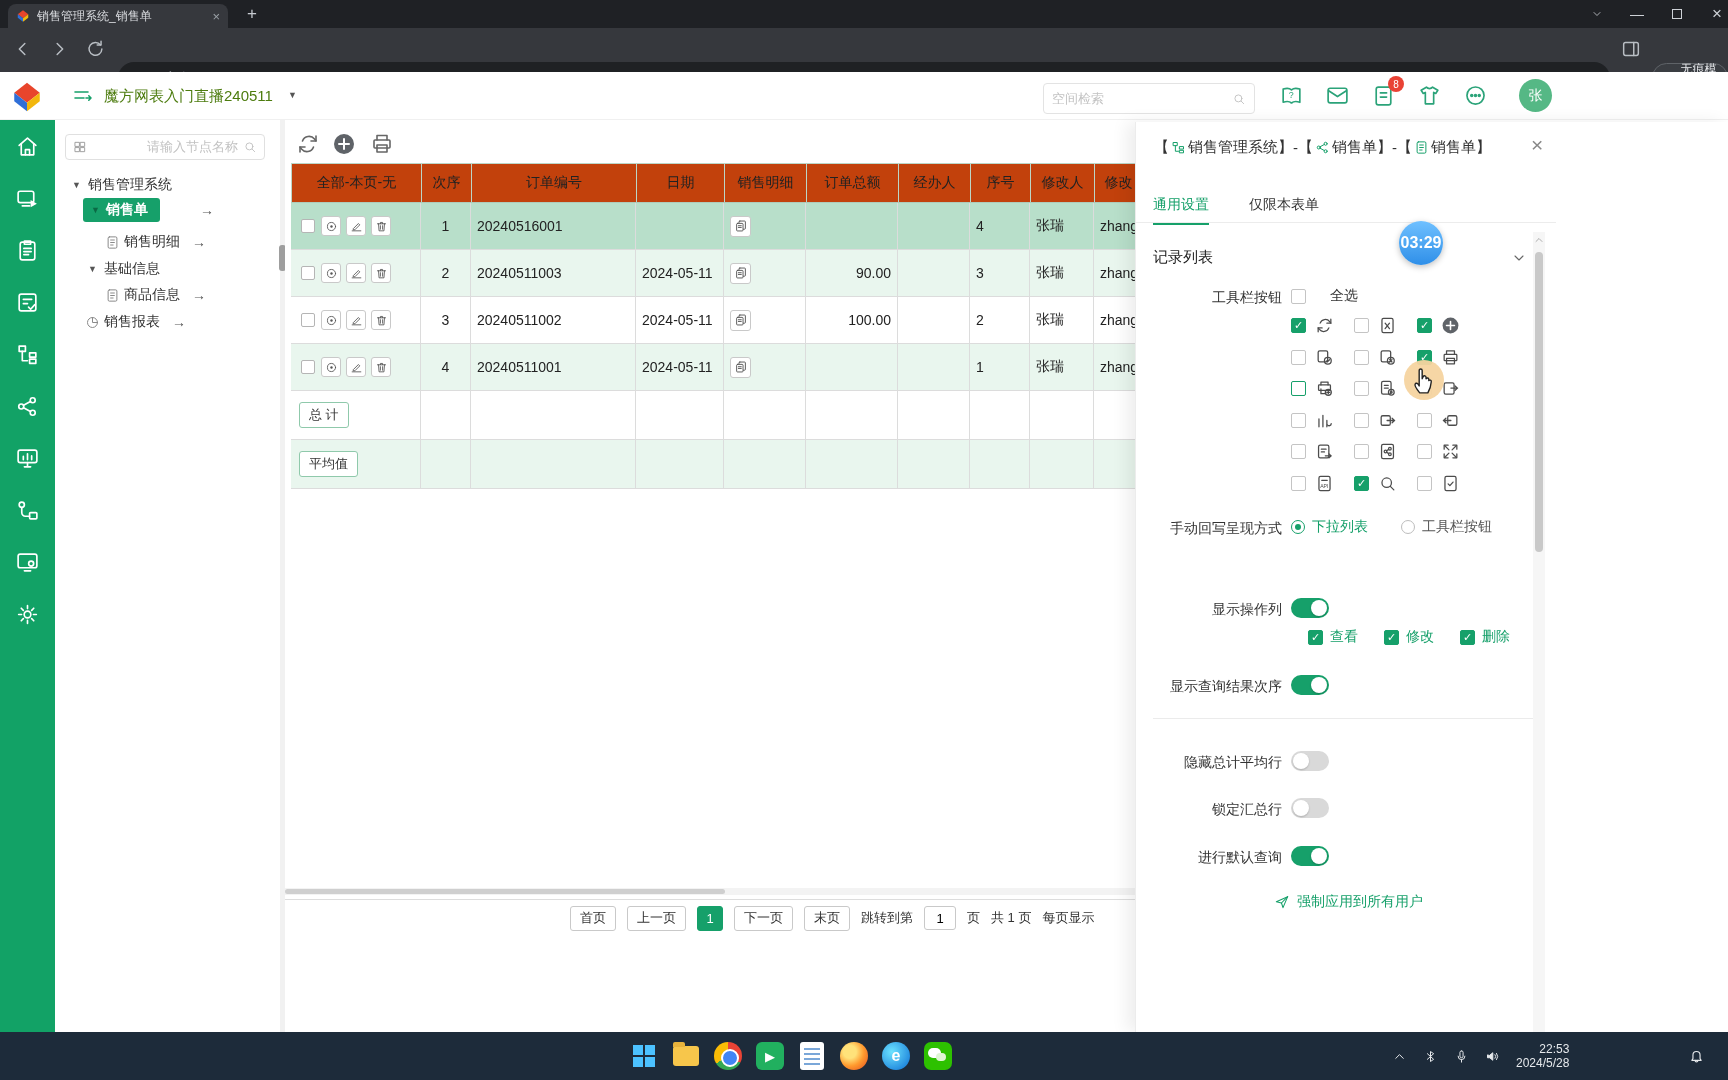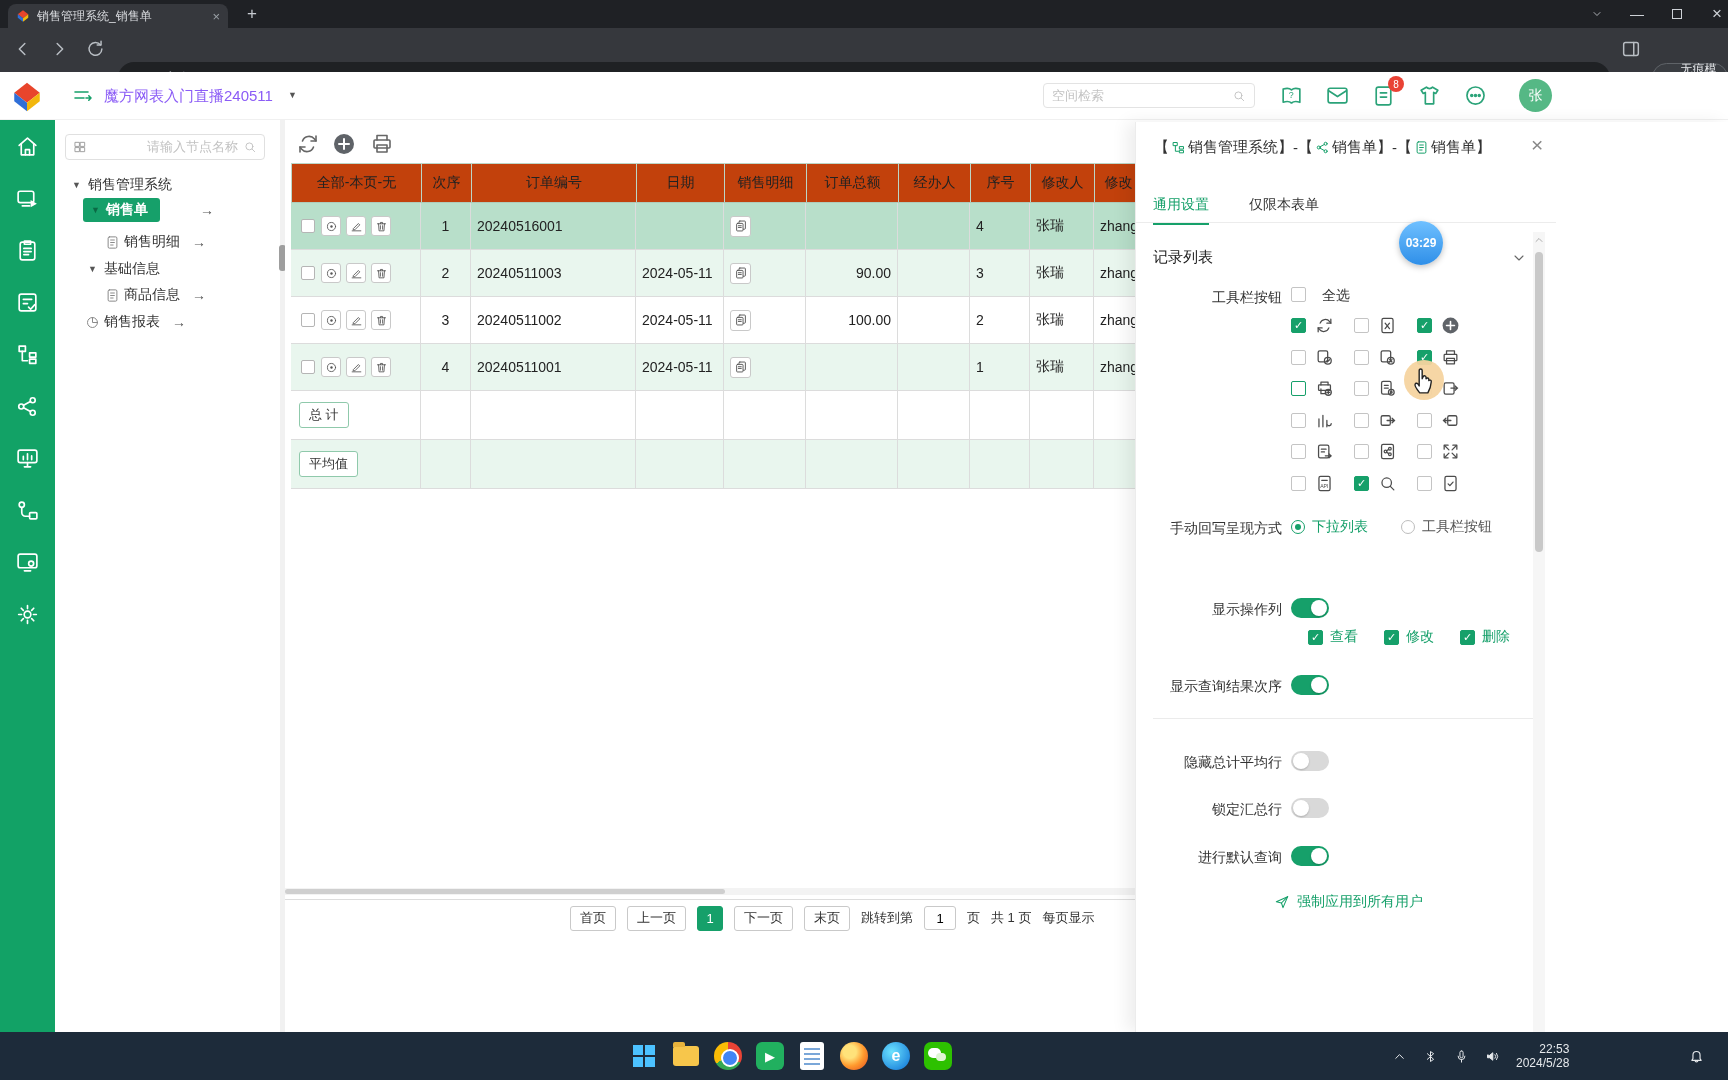--- a/index.html
+++ b/index.html
@@ -23,23 +23,23 @@
 #omnibox{position:absolute;left:118px;top:34px;width:1492px;height:32px;background:#1f2124;border-radius:16px;display:flex;align-items:center;color:#9aa0a6;font-size:13px;padding:0 14px;white-space:nowrap;overflow:hidden}
 #omnibox .domain{color:#e8eaed;font-weight:bold}
 #omnibox .sep{margin:0 8px;color:#5f6368}
 #omnibox .star{margin-left:auto;font-size:15px;color:#c3c7cc}
 .chip{position:absolute;left:1652px;top:35px;height:29px;border:1px solid #5f6368;border-radius:15px;display:flex;align-items:center;gap:6px;color:#e8eaed;font-size:12px;padding:0 10px;background:#3a3d42}
 .chip .ic{width:15px;height:15px;color:#e8eaed}
 
 #appheader{position:absolute;left:0;top:72px;width:1728px;height:48px;background:#fff;border-bottom:1px solid #f0f0f0}
 #applogo{position:absolute;left:10px;top:80px;width:34px;height:34px}
 #hamburger{position:absolute;left:70px;top:85px;width:24px;height:22px;color:#16a06a}
-#wstitle{position:absolute;left:104px;top:87px;font-size:15px;color:#8b5cf6}
+#wstitle{position:absolute;left:104px;top:87px;font-size:15px;color:#4d7c0f}
 #wscaret{position:absolute;left:288px;top:90px;font-size:9px;color:#555}
-#spacesearch{position:absolute;left:1043px;top:83px;width:212px;height:25px;border:1px solid #e3e3e3;border-radius:4px;display:flex;align-items:center;padding:0 8px;color:#c2c2c2;font-size:13px;background:#fff}
+#spacesearch{position:absolute;left:1043px;top:83px;width:212px;height:31px;border:1px solid #e3e3e3;border-radius:4px;display:flex;align-items:center;padding:0 8px;color:#c2c2c2;font-size:13px;background:#fff}
 #spacesearch .ic{margin-left:auto;width:14px;height:14px;color:#c2c2c2}
 #hicons{position:absolute;left:1279px;top:83px;display:flex;gap:21px}
 .hic{position:relative;width:25px;height:25px;color:#2ba379}
 .hic .ic{width:25px;height:25px}
 .badge{position:absolute;right:-8px;top:-7px;min-width:16px;height:16px;border-radius:8px;background:#e94235;color:#fff;font-size:10px;display:flex;align-items:center;justify-content:center;padding:0 3px}
 #avatar{position:absolute;left:1519px;top:79px;width:33px;height:33px;border-radius:50%;background:#55b885;color:#fff;display:flex;align-items:center;justify-content:center;font-size:14px}
 
 #rail{position:absolute;left:0;top:120px;width:55px;height:912px;background:#12a266;display:flex;flex-direction:column;align-items:center;padding-top:14px;gap:27px}
 .sbicon{width:25px;height:25px;color:#fff}
 .sbicon svg{width:100%;height:100%}
@@ -90,21 +90,21 @@
 #pclose{position:absolute;left:395px;top:11px;font-size:21px;color:#888}
 .ptab{position:absolute;top:74px;font-size:14px;color:#333;padding-bottom:8px}
 .ptab.on{color:#16a06a;border-bottom:3px solid #16a06a}
 #ptabline{position:absolute;left:0;top:100px;width:420px;height:1px;background:#ececec}
 #psection{position:absolute;left:17px;top:126px;font-size:15px;color:#1a1a1a}
 #pseccaret{position:absolute;left:375px;top:128px;width:16px;height:16px;color:#666}
 #tglabel{position:absolute;left:0;top:167px;width:146px;text-align:right;color:#333}
 .chk{width:15px;height:15px;border:1px solid #c4c4c4;border-radius:2px;background:#fff;display:inline-flex;align-items:center;justify-content:center;font-size:11px;color:#fff;flex:0 0 auto}
 .chk.on{background:#16a06a;border-color:#16a06a}
 .chk.hl{border-color:#16a06a}
-#selall{position:absolute;left:155px;top:165px;display:flex;align-items:flex-start;gap:16px;color:#333}
+#selall{position:absolute;left:155px;top:165px;display:flex;align-items:center;gap:24px;color:#333}
 #tbgrid{position:absolute;left:155px;top:194px;width:240px}
 .gcell{position:absolute;display:flex;align-items:center;gap:9px}
 .gic{width:19px;height:19px;color:#4c4c4c}
 .plabel{position:absolute;left:0;width:146px;text-align:right;color:#333}
 .radio{width:14px;height:14px;border-radius:50%;border:1.5px solid #bdbdbd;display:inline-block;position:relative;flex:0 0 auto}
 .radio.on{border-color:#16a06a}
 .radio.on::after{content:"";position:absolute;left:2.5px;top:2.5px;width:6px;height:6px;border-radius:50%;background:#16a06a}
 .ritem{position:absolute;display:flex;align-items:center;gap:7px;color:#555}
 .ritem.on{color:#16a06a}
 .tg{width:38px;height:20px;border-radius:10px;background:#d9d9d9;position:relative;display:inline-block;flex:0 0 auto}
@@ -114,21 +114,21 @@
 .trow2{position:absolute;left:155px;display:flex;align-items:center;gap:8px}
 #opchecks{position:absolute;left:172px;top:506px;display:flex;gap:26px}
 #opchecks .oitem{display:flex;align-items:center;gap:7px;color:#16a06a}
 #pdivider{position:absolute;left:17px;top:596px;width:382px;height:1px;background:#ebebeb}
 #applybtn{position:absolute;left:138px;top:771px;display:flex;align-items:center;gap:7px;color:#16a06a;font-size:14px}
 #applybtn .ic{width:16px;height:16px}
 #pscroll{position:absolute;left:397px;top:110px;width:12px;height:800px;background:#f6f6f6}
 #pscroll .up{position:absolute;left:0;top:2px;width:12px;height:12px;color:#9a9a9a}
 #pthumb{position:absolute;left:2px;top:20px;width:8px;height:300px;border-radius:4px;background:#c9c9c9}
 
-#timer{position:absolute;left:1399px;top:221px;width:44px;height:44px;border-radius:50%;background:linear-gradient(#6fc0ff,#2f8fe8);color:#fff;font-size:12px;font-weight:bold;display:flex;align-items:center;justify-content:center;box-shadow:0 2px 6px rgba(0,0,0,.25)}
+#timer{position:absolute;left:1399px;top:221px;width:44px;height:44px;border-radius:50%;background:linear-gradient(#6fc0ff,#2f8fe8);color:#fff;font-size:16px;font-weight:bold;display:flex;align-items:center;justify-content:center;box-shadow:0 2px 6px rgba(0,0,0,.25)}
 #cursor{position:absolute;left:1404px;top:360px;width:40px;height:40px;border-radius:50%;background:rgba(246,212,160,.95)}
 #cursor svg{position:absolute;left:7px;top:5px;width:26px;height:30px}
 
 #taskbar{position:absolute;left:0;top:1032px;width:1728px;height:48px;background:#1d2b3a;display:flex;align-items:center}
 #tapps{position:absolute;left:628px;top:8px;display:flex;gap:10px}
 .tappic{width:32px;height:32px;border-radius:5px;display:flex;align-items:center;justify-content:center}
 .winlogo{display:grid;grid-template-columns:10px 10px;grid-template-rows:10px 10px;gap:2px}
 .winlogo i{background:#4cc2ff}
 .folder{width:26px;height:20px;background:#f7c64b;border-radius:3px;position:relative}
 .folder::before{content:"";position:absolute;left:0;top:-4px;width:12px;height:5px;background:#e8b33c;border-radius:2px 2px 0 0}

